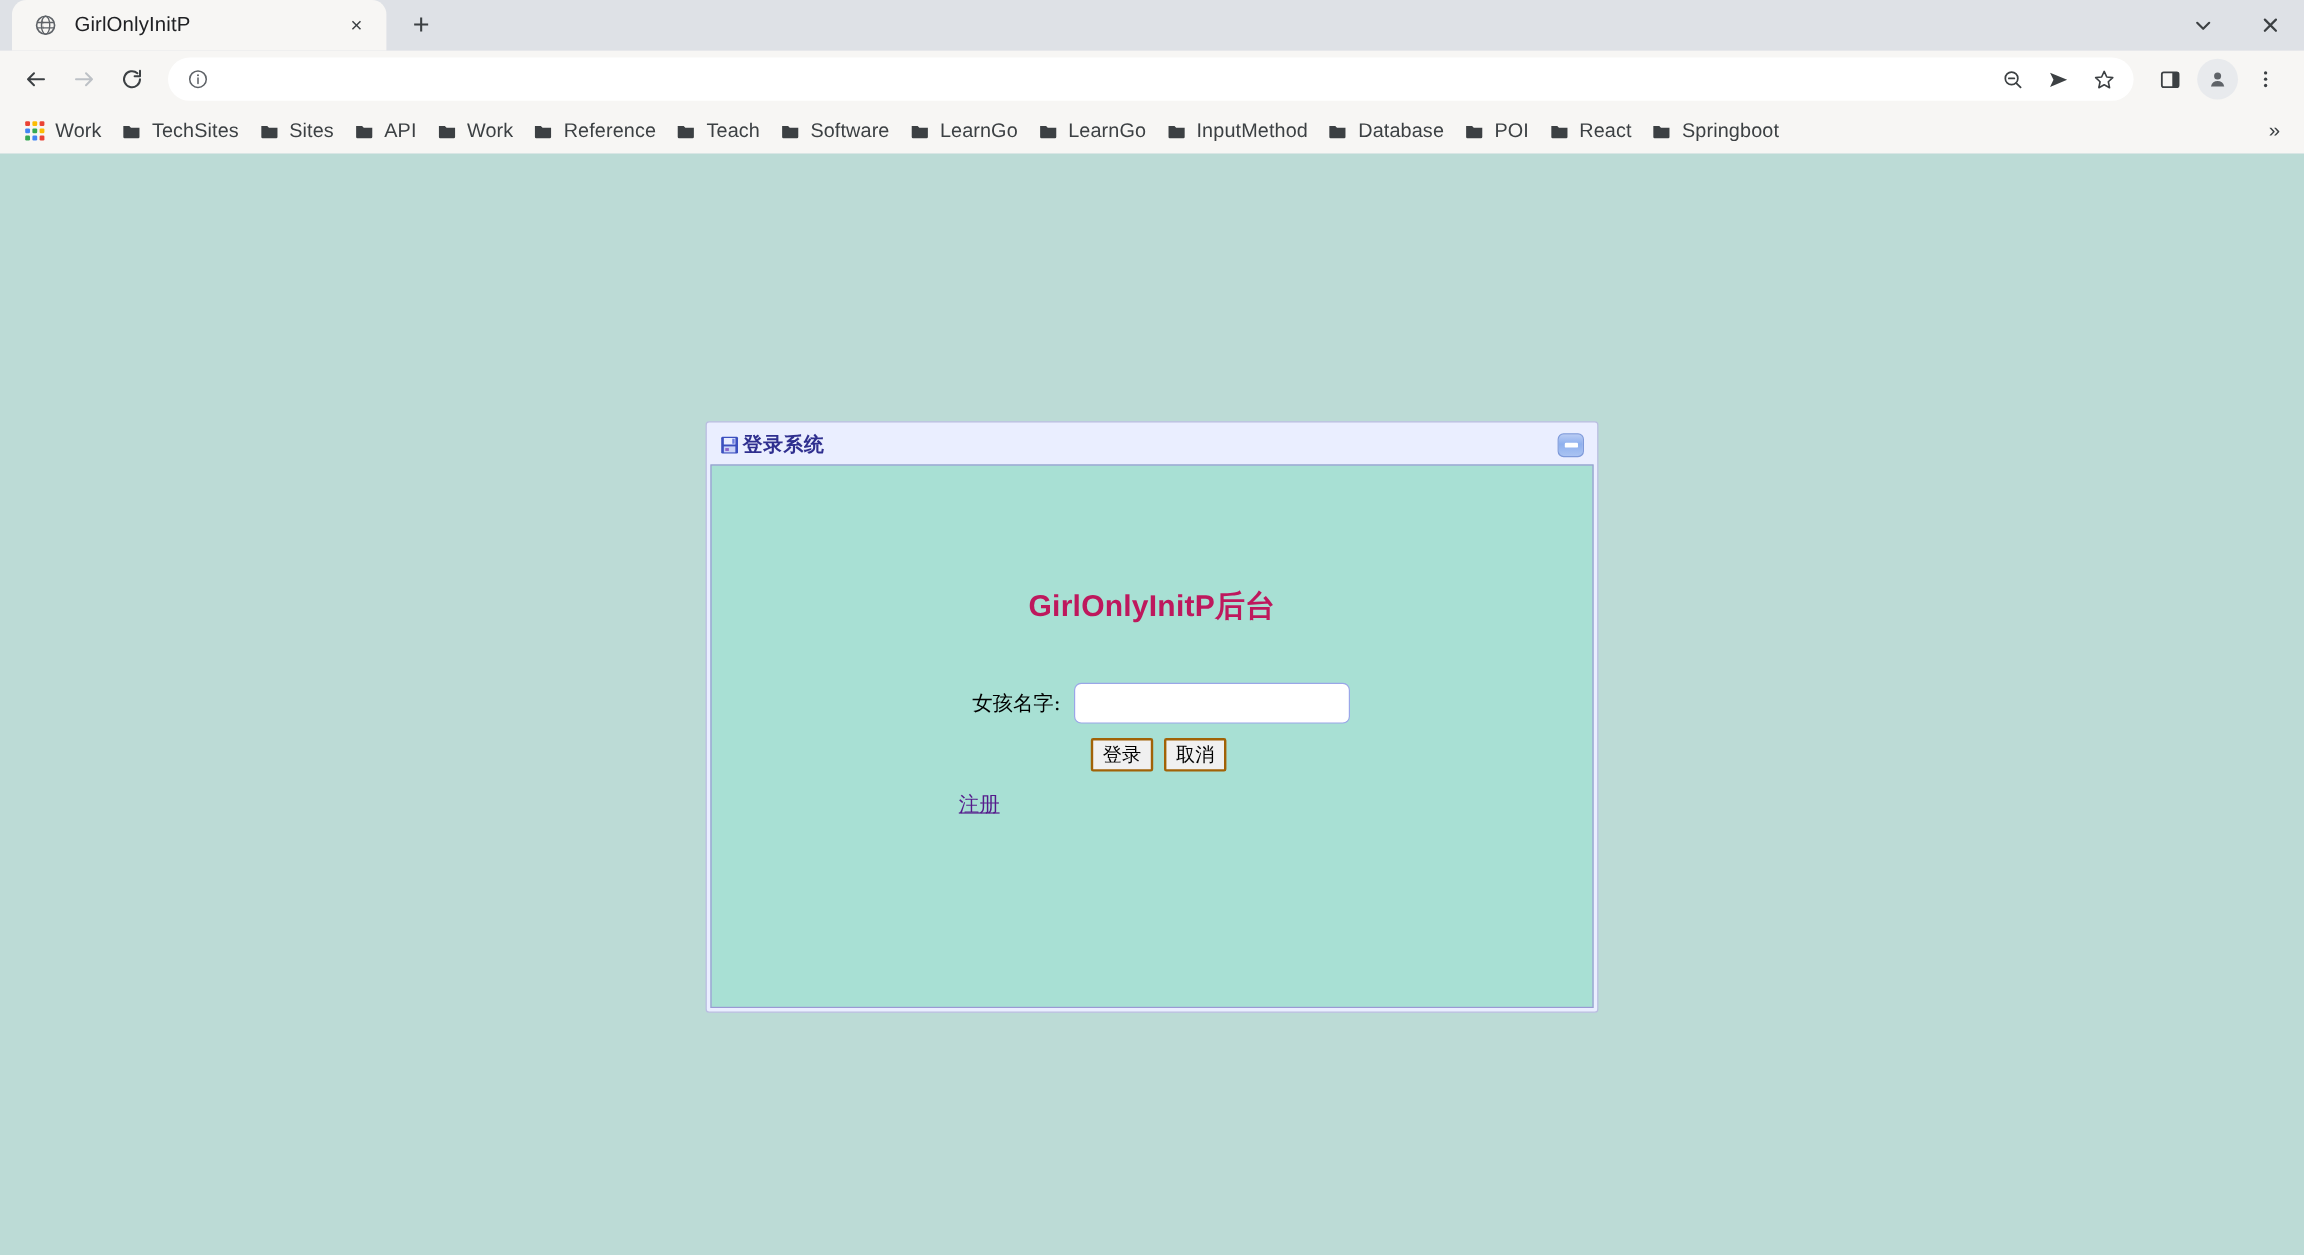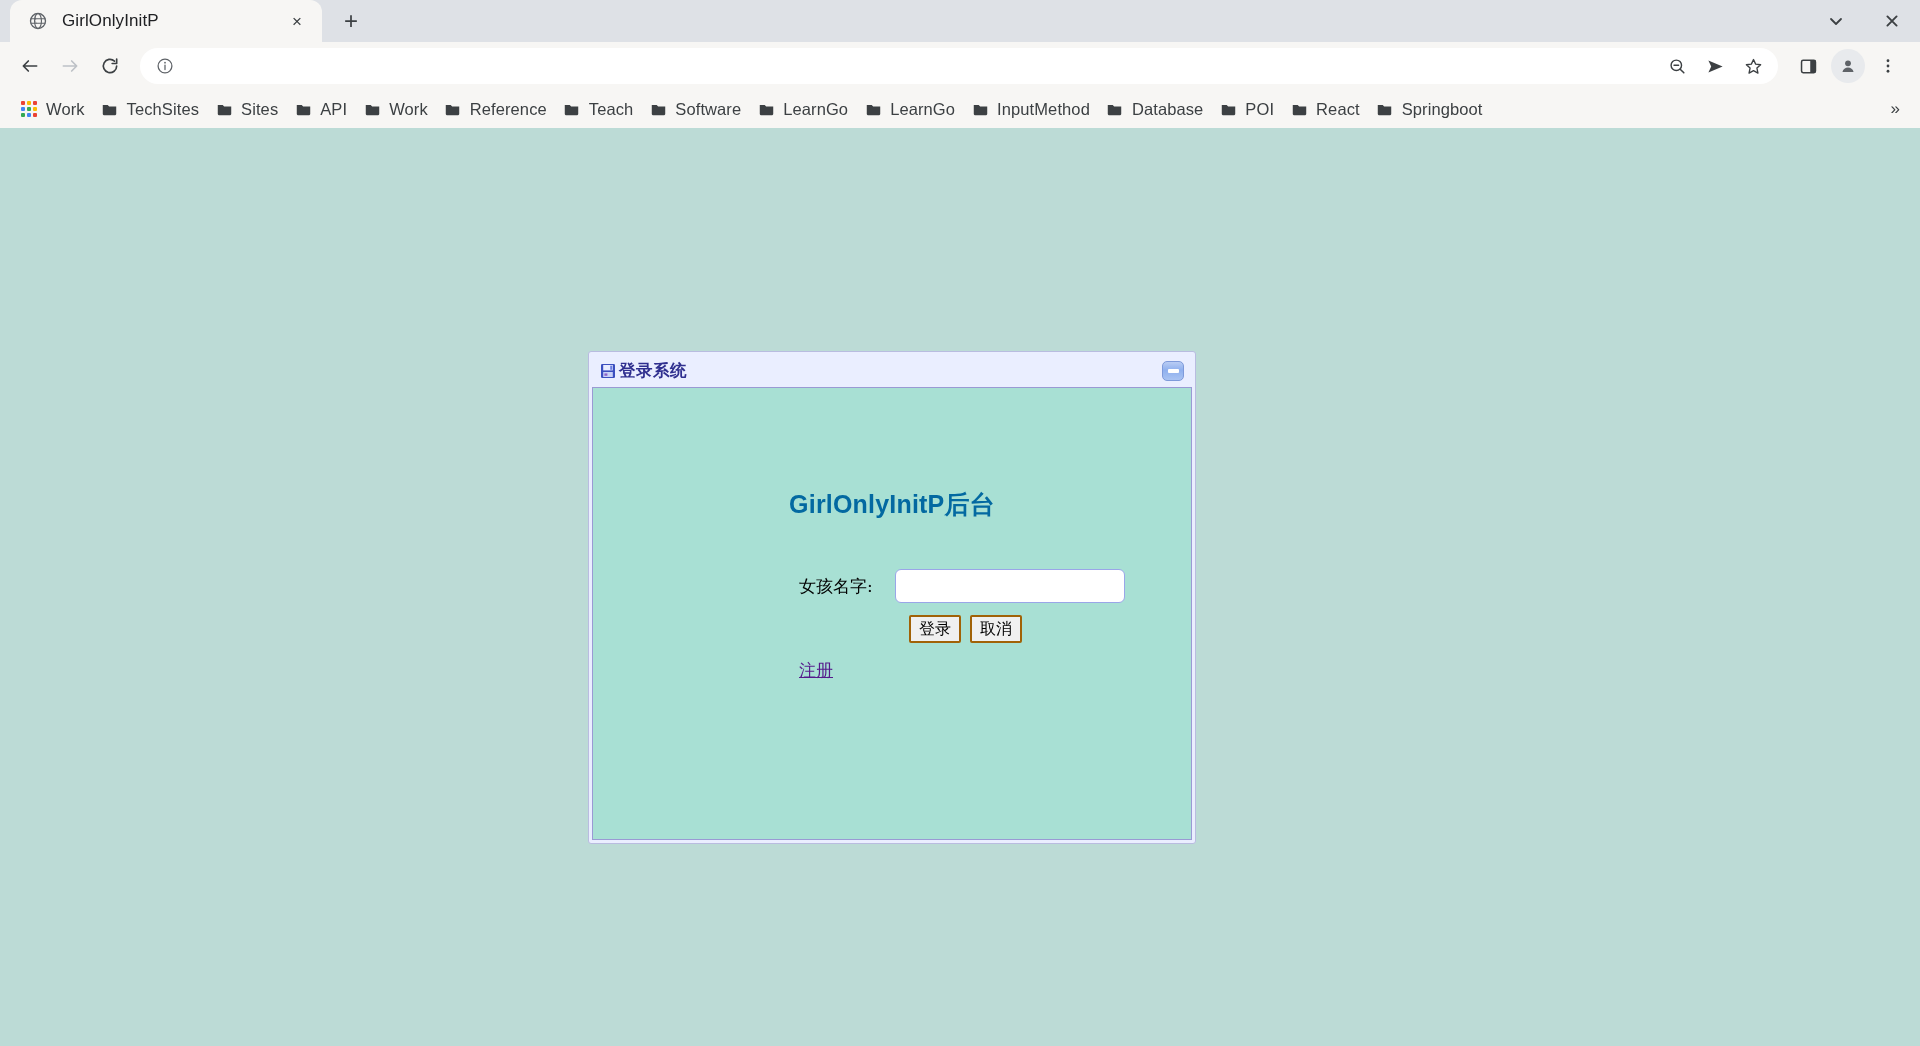--- a/index.html
+++ b/index.html
@@ -202,21 +202,21 @@
     flex: 1;
     background: #bcdbd6;
     position: relative;
     overflow: hidden;
   }
 
   .dialog {
     position: absolute;
     left: 588px;
     top: 223px;
-    width: 608px;
+    width: 744px;
     height: 493px;
     background: #eaeeff;
     border: 1px solid #b9bce0;
     border-radius: 3px;
     display: flex;
     flex-direction: column;
     padding: 3px;
   }
   .dialog-titlebar {
     height: 32px;
@@ -259,41 +259,41 @@
     flex: 1;
     background: #a8e0d4;
     border: 1px solid #9a9ad4;
     position: relative;
   }
 
   .page-heading {
     text-align: center;
     font-size: 25px;
     font-weight: bold;
-    color: #0369a1;
+    color: #be185d;
     font-family: "Liberation Sans", sans-serif;
     margin-top: 100px;
     letter-spacing: .2px;
   }
 
   .form-area {
     margin-top: 48px;
     padding-left: 206px;
   }
   .form-row {
     display: flex;
     align-items: center;
     margin-bottom: 12px;
   }
   .form-label {
     width: 96px;
     font-size: 17px;
     color: #000000;
     font-family: "DejaVu Serif", serif;
-    text-align: left;
+    text-align: center;
   }
   .form-input {
     width: 230px;
     height: 34px;
     background: #ffffff;
     border: 1px solid #9aa6e8;
     border-radius: 6px;
     font-size: 16px;
     padding: 0 7px;
     color: #000;

